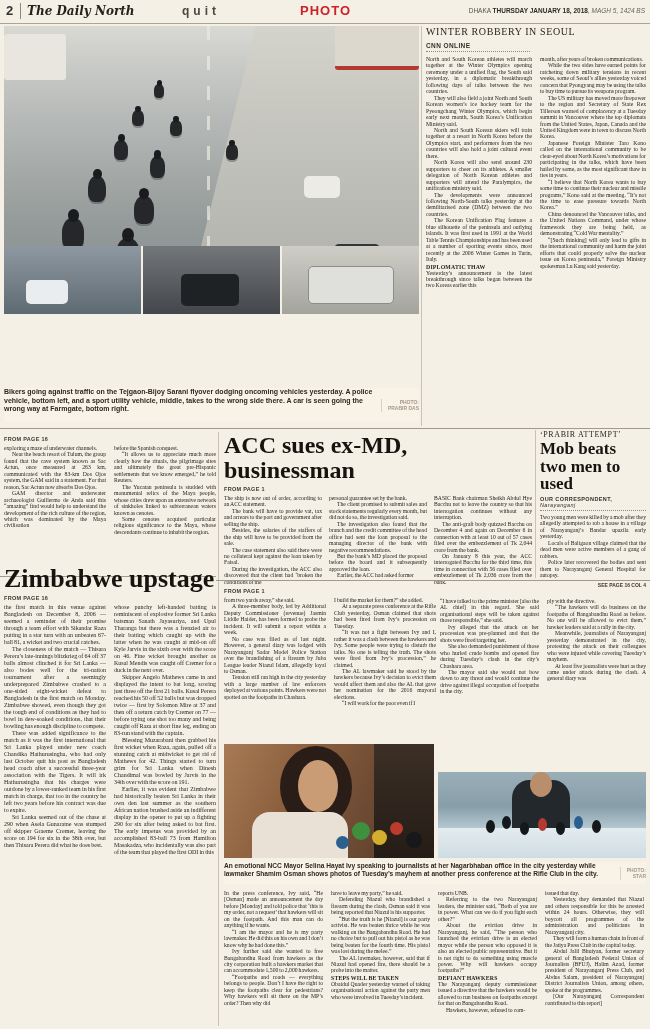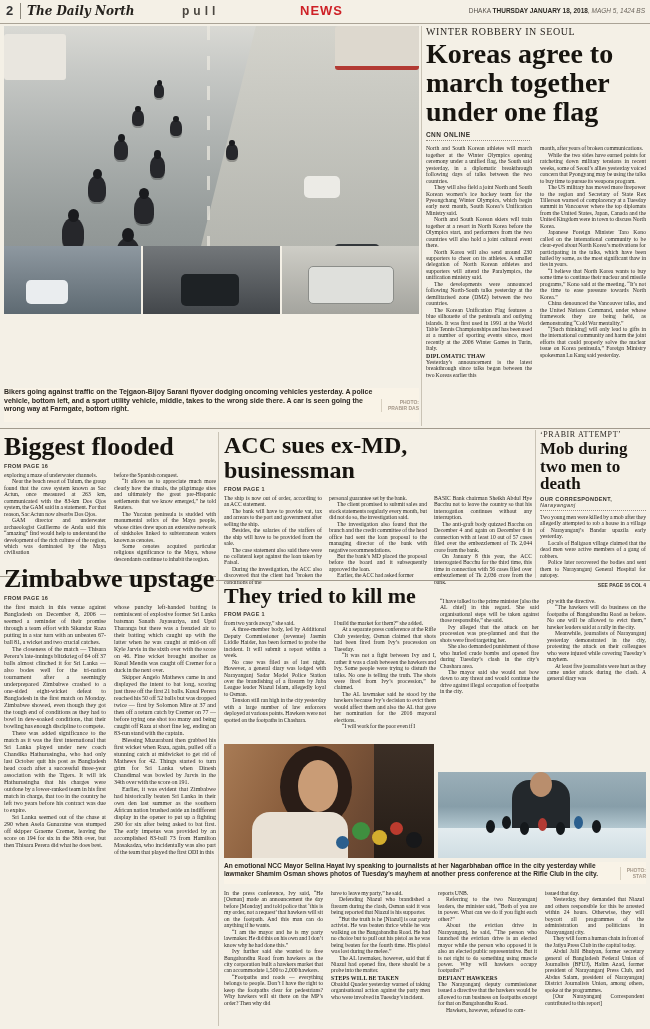--- a/index.html
+++ b/index.html
@@ -53,22 +53,22 @@
   .ph-osman{background:linear-gradient(180deg,#9bafb8 0%,#879ea9 40%,#b9cdd5 68%,#d4e2e7 100%)}
   .table{position:absolute;left:0;bottom:0;width:100%;height:30px;background:linear-gradient(180deg,#e3ecef,#cfdde2)}
 </style>
 </head>
 <body>
 
 <div class="mast">
   <span class="pagenum">2</span>
   <span class="mastsep"></span>
   <span class="logo">The Daily North</span>
-  <span class="cityword">pull</span>
-  <span class="newsword">NEWS</span>
+  <span class="cityword">quit</span>
+  <span class="newsword">PHOTO</span>
   <span class="dateline"><span>DHAKA </span><b>THURSDAY JANUARY 18, 2018</b><i>, MAGH 5, 1424 BS</i></span>
 </div>
 
 <div class="ph ph-top abs" style="left:4px;top:26px;width:415px;height:288px">
   <div class="road"></div>
   <div class="lanemark"></div>
   <div class="abs" style="left:0;top:8px;width:62px;height:46px;background:#e9e6df;border-radius:3px"></div>
   <div class="abs" style="right:0;top:0;width:84px;height:40px;background:#ddd8ce;border-bottom:4px solid #b23a33;border-radius:3px"></div>
   <div class="rider" style="left:150px;top:58px;width:10px;height:14px"></div>
   <div class="rider" style="left:128px;top:84px;width:12px;height:16px"></div>
@@ -98,21 +98,20 @@
 
 <div class="capwrap" style="left:4px;top:388px;width:415px;height:34px">
   <div class="caption">Bikers going against traffic on the Tejgaon-Bijoy Sarani flyover dodging oncoming vehicles yesterday. A police vehicle, bottom left, and a sport utility vehicle, middle, takes to the wrong side there. A car is seen going the wrong way at Farmgate, bottom right.</div>
   <div class="credit"><span>PHOTO:</span><br><span>PRABIR DAS</span></div>
 </div>
 
 <div class="rule-v" style="left:421px;top:26px;height:400px"></div>
 
 <div class="abs" style="left:426px;top:26px;width:220px">
   <div class="kicker">WINTER ROBBERY IN SEOUL</div>
-  <div class="headline" style="font-size:28px;margin-top:2px">Koreas agree to march together under one flag</div>
   <div class="byline" style="margin-top:5px;width:104px">CNN ONLINE</div>
   <div class="cols" style="margin-top:4px;gap:8px">
     <div class="bcol" style="width:106px;height:266px">
       <div>
           <p>North and South Korean athletes will march together at the Winter Olympics opening ceremony under a unified flag, the South said yesterday, in a diplomatic breakthrough following days of talks between the two countries.</p>
           <p>They will also field a joint North and South Korean women’s ice hockey team for the Pyeongchang Winter Olympics, which begin early next month, South Korea’s Unification Ministry said.</p>
           <p>North and South Korean skiers will train together at a resort in North Korea before the Olympics start, and performers from the two countries will also hold a joint cultural event there.</p>
           <p>North Korea will also send around 230 supporters to cheer on its athletes. A smaller delegation of North Korean athletes and supporters will attend the Paralympics, the unification ministry said.</p>
           <p>The developments were announced following North-South talks yesterday at the demilitarised zone (DMZ) between the two countries.</p>
           <p>The Korean Unification Flag features a blue silhouette of the peninsula and outlying islands. It was first used in 1991 at the World Table Tennis Championships and has been used at a number of sporting events since, most recently at the 2006 Winter Games in Turin, Italy.</p>
@@ -132,21 +131,20 @@
           <p>China denounced the Vancouver talks, and the United Nations Command, under whose framework they are being held, as demonstrating “Cold War mentality.”</p>
           <p>“[Such thinking] will only lead to gifts in the international community and harm the joint efforts that could properly solve the nuclear issue on Korea peninsula,” Foreign Ministry spokesman Lu Kang said yesterday.</p>
         </div>
     </div>
   </div>
 </div>
 
 <div class="rule-h" style="left:0;top:428px;width:650px"></div>
 
 <div class="abs" style="left:4px;top:433px;width:212px">
-  <div class="headline" style="font-size:26px">Biggest flooded</div>
   <div class="frompage" style="margin-top:3px">FROM PAGE 16</div>
   <div class="cols" style="margin-top:3px;gap:8px">
     <div class="bcol" style="width:102px;height:102px">
         <div>
           <p>exploring a maze of underwater channels.</p>
           <p>Near the beach resort of Tulum, the group found that the cave system known as Sac Actun, once measured at 263 km, communicated with the 83-km Dos Ojos system, the GAM said in a statement. For that reason, Sac Actun now absorbs Dos Ojos.</p>
           <p>GAM director and underwater archaeologist Guillermo de Anda said this “amazing” find would help to understand the development of the rich culture of the region, which was dominated by the Maya civilisation</p>
         </div>
       </div>
     <div class="bcol" style="width:102px;height:102px">
@@ -191,21 +189,21 @@
           <p>On January 8 this year, the ACC interrogated Bacchu for the third time, this time in connection with 56 cases filed over embezzlement of Tk 2,036 crore from the bank.</p>
         </div>
       </div>
   </div>
 </div>
 
 <div class="rule-v" style="left:535px;top:430px;height:148px"></div>
 
 <div class="abs" style="left:540px;top:430px;width:106px">
   <div class="kicker" style="font-size:8px">‘PRABIR ATTEMPT’</div>
-  <div class="headline" style="font-size:17px;margin-top:1px">Mob during two men to death</div>
+  <div class="headline" style="font-size:17px;margin-top:1px">Mob beats two men to used</div>
   <div class="byline" style="margin-top:3px;font-size:5.5px"><span>OUR CORRESPONDENT,</span> <i>Narayanganj</i></div>
   <div class="bcol" style="width:106px;height:66px;margin-top:3px">
       <div>
         <p>Two young men were killed by a mob after they allegedly attempted to rob a house in a village of Narayanganj’s Bandar upazila early yesterday.</p>
         <p>Locals of Baligaon village claimed that the dead men were active members of a gang of robbers.</p>
         <p>Police later recovered the bodies and sent them to Narayanganj General Hospital for autopsy.</p>
         <p>Quoting locals, Bandar Police</p>
       </div>
     </div>
   <div class="seepage">SEE PAGE 16 COL 4</div>
@@ -231,21 +229,20 @@
           <p>whose punchy left-handed batting is reminiscent of explosive former Sri Lanka batsman Sanath Jayasuriya, and Upul Tharanga but there was a frenzied air to their batting which caught up with the latter when he was caught at mid-on off Kyle Jarvis in the sixth over with the score on 46. Fine wicket brought another as Kusal Mendis was caught off Cremer for a duck in the next over.</p>
           <p>Skipper Angelo Mathews came in and displayed the intent to bat long, scoring just three off the first 21 balls. Kusal Perera reached his 50 off 52 balls but was dropped twice — first by Solomon Mire at 37 and then off a return catch by Cremer on 77 — before trying one shot too many and being caught off Raza at short fine leg, ending an 83-run stand with the captain.</p>
           <p>Blessing Muzarabani then grabbed his first wicket when Raza, again, pulled off a stunning catch at midwicket to get rid of Mathews for 42. Things started to turn grim for Sri Lanka when Dinesh Chandimal was bowled by Jarvis in the 34th over with the score on 191.</p>
           <p>Earlier, it was evident that Zimbabwe had historically beaten Sri Lanka in their own den last summer as the southern African nation brushed aside an indifferent display in the opener to put up a fighting 290 for six after being asked to bat first. The early impetus was provided by an accomplished 83-ball 73 from Hamilton Masakadza, who incidentally was also part of the team that played the first ODI in this</p>
         </div>
       </div>
   </div>
 </div>
 
 <div class="abs" style="left:224px;top:585px;width:212px">
-  <div class="headline" style="font-size:22px">They tried to kill me</div>
   <div class="frompage" style="margin-top:3px">FROM PAGE 1</div>
   <div class="cols" style="margin-top:3px;gap:8px">
     <div class="bcol" style="width:102px;height:112px">
         <div>
           <p>from two yards away,” she said.</p>
           <p>A three-member body, led by Additional Deputy Commissioner (revenue) Jasmin Liddle Haider, has been formed to probe the incident. It will submit a report within a week.</p>
           <p>No case was filed as of last night. However, a general diary was lodged with Narayanganj Sadar Model Police Station over the brandishing of a firearm by Juba League leader Niazul Islam, allegedly loyal to Osman.</p>
           <p>Tension still ran high in the city yesterday with a large number of law enforcers deployed at various points. Hawkers were not spotted on the footpaths in Chashara.</p>
         </div>
       </div>

